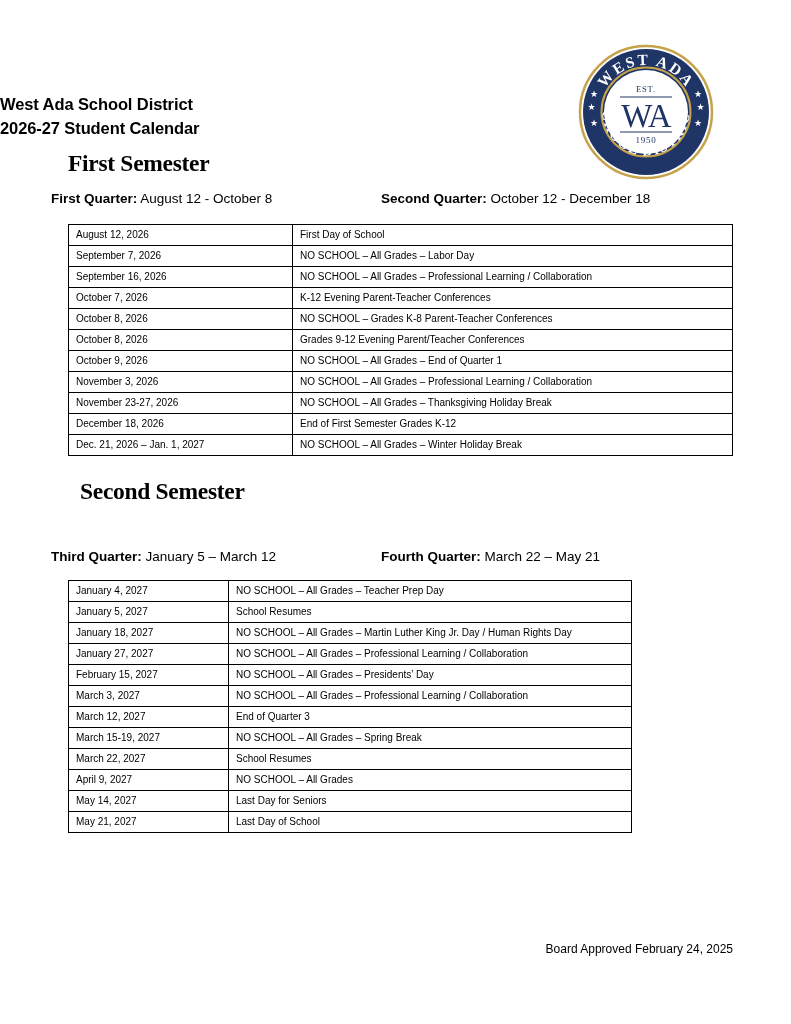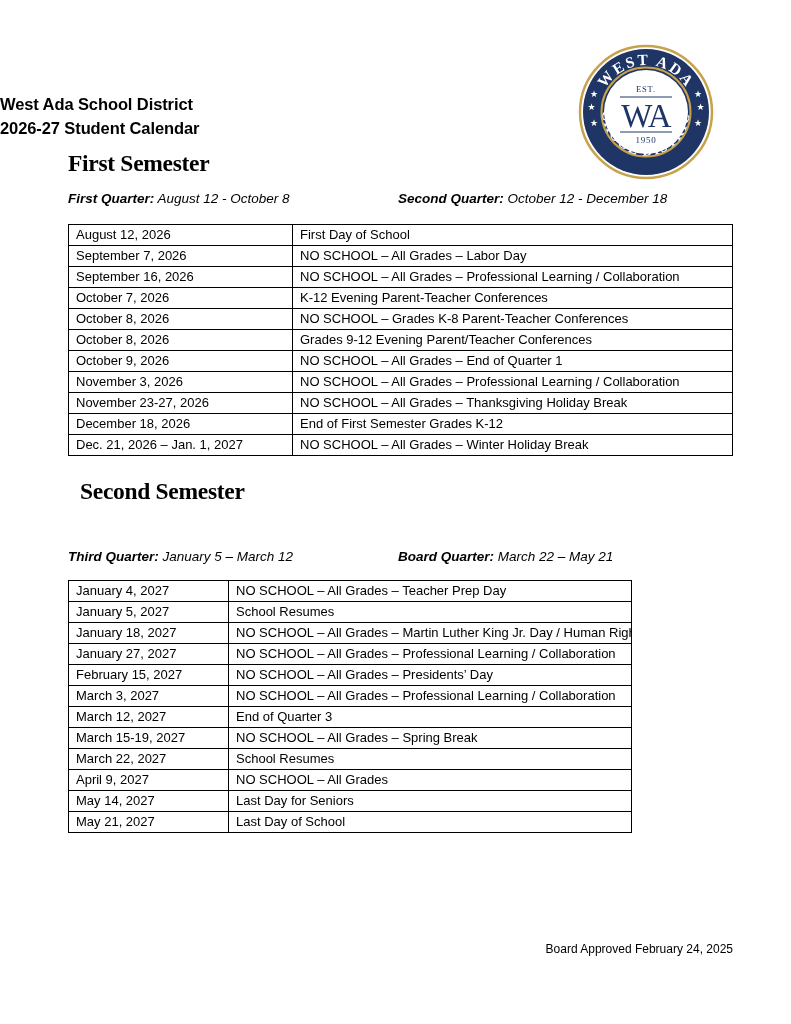--- a/index.html
+++ b/index.html
@@ -48,44 +48,43 @@
     font-size: 23.5px;
     letter-spacing: -0.3px;
     font-family: Liberation Serif, serif;
   }
   #sem1-heading { top: 150px; }
   #sem2-heading { top: 478px; margin-left: 12px; }
 
   
   .quarter-row {
     position: absolute;
-    left: 68px;
+    left: 51px;
     width: 660px;
     font-size: 13.5px;
     height: 18px;
-    font-style: italic;
   }
   #q-row-1 { top: 191px; }
   #q-row-2 { top: 549px; }
   .quarter-item {
     position: absolute;
     top: 0;
     white-space: nowrap;
   }
   .quarter-item.first { left: 0; }
   .quarter-item.second { left: 330px; }
   .quarter-item b { font-weight: bold; }
 
   
   table.cal {
     position: absolute;
     left: 68px;
     border-collapse: collapse;
     table-layout: fixed;
-    font-size: 13px;
+    font-size: 10px;
   }
   #table-first { top: 224px; width: 665px; }
   #table-second { top: 580px; width: 564px; }
 
   table.cal td {
     border: 1.3px solid #000000;
     padding: 2px 6px 3px 7px;
     height: 15px;
     line-height: 15px;
     vertical-align: middle;
@@ -207,21 +206,21 @@
     </tbody>
 </table>
 
 <div class="sem-heading" id="sem2-heading">Second Semester</div>
 
 <div class="quarter-row" id="q-row-2">
   <div class="quarter-item first">
     <b>Third Quarter:</b><span> January 5 – March 12</span>
   </div>
   <div class="quarter-item second">
-    <b>Board Quarter:</b><span> March 22 – May 21</span>
+    <b>Fourth Quarter:</b><span> March 22 – May 21</span>
   </div>
 </div>
 
 <table class="cal" id="table-second">
   <tbody>
       <tr>
         <td class="date-cell">January 4, 2027</td>
         <td class="event-cell"><b>NO SCHOOL</b><span> – All Grades – Teacher Prep Day</span></td>
       </tr>
       <tr>

